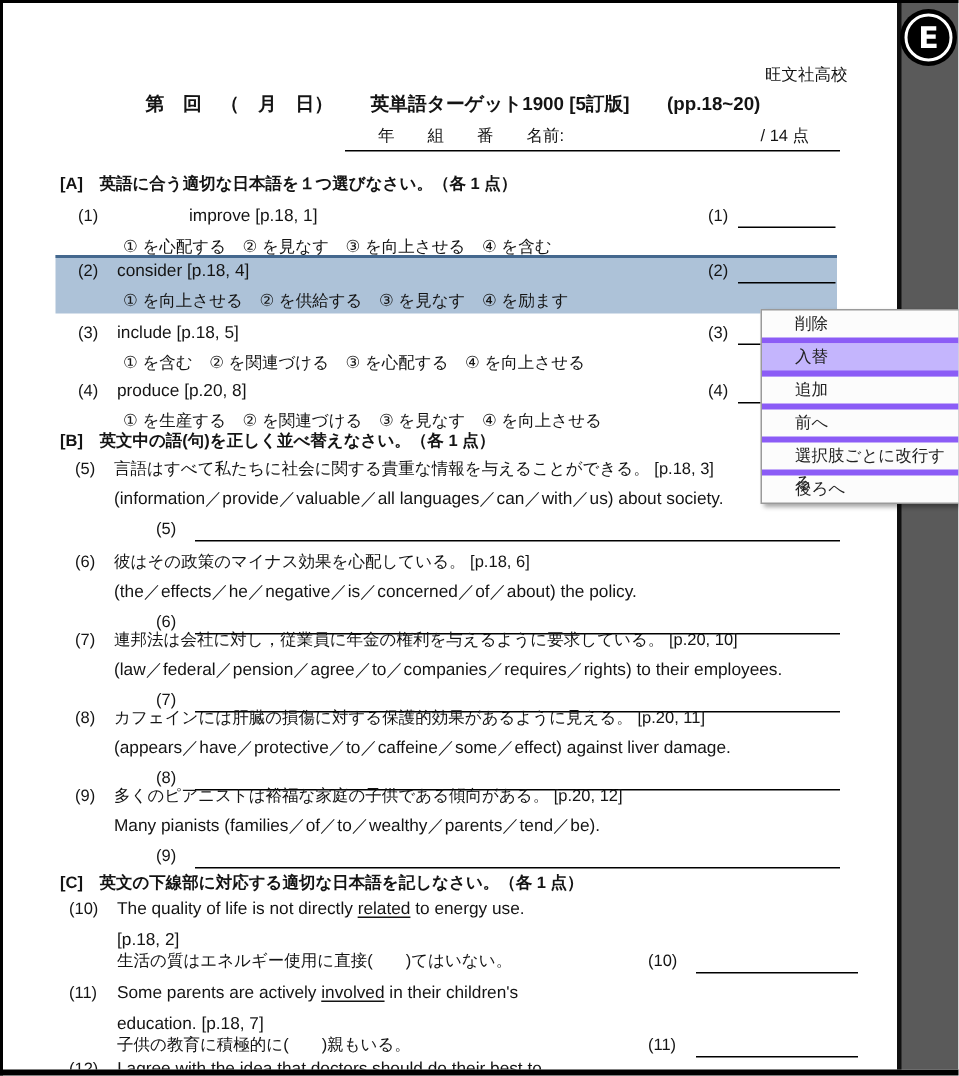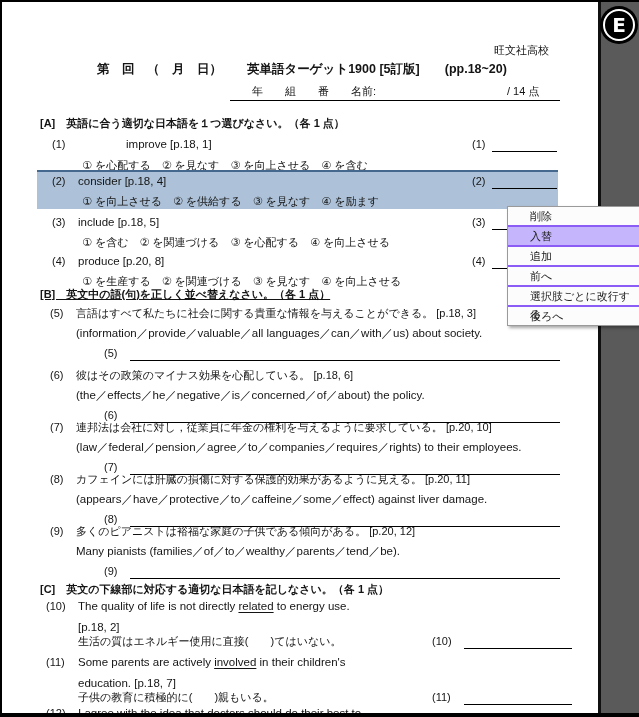--- a/index.html
+++ b/index.html
@@ -25,39 +25,39 @@
   #badge .letter{color:#fff; font-weight:bold; font-size:20px; line-height:20px;
     font-family:"DejaVu Sans","Liberation Sans",sans-serif;}
   
   #hl{position:absolute; left:35px; top:168px; width:521px; height:37px;
     background:#adc2d8; border-top:2px solid #44688e;}
   
   #menu{position:absolute; left:505px; top:204px; width:131px;
     background:#fcfcfc; border:1px solid #9a9a9a; z-index:50;
     box-shadow:2px 2px 3px rgba(0,0,0,0.35);}
   .menu-item{height:18px; line-height:18px; padding-left:22px;
-    border-bottom:2px solid #8b5cf6; font-size:11px; color:#222; cursor:default;}
+    border-bottom:4px solid #8b5cf6; font-size:11px; color:#222; cursor:default;}
   .menu-item:last-child{border-bottom:none;}
   .menu-item.sel{background:#c4b5fd;}
   .en{font-size:11.5px;}
   u{text-decoration:underline; text-underline-offset:2px;}
 </style>
 </head>
 <body>
 
 <div id="viewport">
 
   <div id="strip"></div>
   <div id="badge">
     <div class="ring">
       <span class="letter">E</span>
     </div>
   </div>
 
-  <div class="abs" style="top:41px; right:90px;">旺文社高校</div>
+  <div class="abs" style="top:41px; right:74px;">旺文社高校</div>
   <div class="abs b" style="top:60px; left:95px; font-size:12.5px;">第　回　（　月　日）　　英単語ターゲット1900 [5訂版]　　(pp.18~20)</div>
   <div class="abs" style="top:82px; left:250px;">年　　組　　番　　名前:</div>
   <div class="abs" style="top:82px; left:505px;">/ 14 点</div>
   <div class="line" style="top:98px; left:228px; width:330px;"></div>
 
   <div class="abs b" style="top:114px; left:38px;">[A]　英語に合う適切な日本語を１つ選びなさい。（各 1 点）</div>
 
   <div class="abs" style="top:135px; left:50px;">(1)</div>
   <div class="abs en" style="top:135px; left:76px;margin-left:48px;">improve [p.18, 1]</div>
   <div class="abs" style="top:135px; left:470px;">(1)</div>
@@ -76,21 +76,21 @@
   <div class="abs" style="top:213px; left:470px;">(3)</div>
   <div class="line thin" style="top:227px; left:490px; width:65px;"></div>
   <div class="abs" style="top:233px; left:80px;">① を含む　② を関連づける　③ を心配する　④ を向上させる</div>
 
   <div class="abs" style="top:252px; left:50px;">(4)</div>
   <div class="abs en" style="top:252px; left:76px;">produce [p.20, 8]</div>
   <div class="abs" style="top:252px; left:470px;">(4)</div>
   <div class="line thin" style="top:266px; left:490px; width:65px;"></div>
   <div class="abs" style="top:272px; left:80px;">① を生産する　② を関連づける　③ を見なす　④ を向上させる</div>
 
-  <div class="abs b" style="top:285px; left:38px;text-decoration:underline;">[B]　英文中の語(句)を正しく並べ替えなさい。（各 1 点）</div>
+  <div class="abs b" style="top:285px; left:38px;">[B]　英文中の語(句)を正しく並べ替えなさい。（各 1 点）</div>
 
   <div class="abs" style="top:304px; left:48px;">(5)</div>
   <div class="abs" style="top:304px; left:74px;">言語はすべて私たちに社会に関する貴重な情報を与えることができる。 [p.18, 3]</div>
   <div class="abs en" style="top:324px; left:74px;">(information／provide／valuable／all languages／can／with／us) about society.</div>
   <div class="abs" style="top:344px; left:102px;">(5)</div>
   <div class="line thin" style="top:358px; left:128px; width:430px;"></div>
 
   <div class="abs" style="top:366px; left:48px;">(6)</div>
   <div class="abs" style="top:366px; left:74px;">彼はその政策のマイナス効果を心配している。 [p.18, 6]</div>
   <div class="abs en" style="top:386px; left:74px;">(the／effects／he／negative／is／concerned／of／about) the policy.</div>

